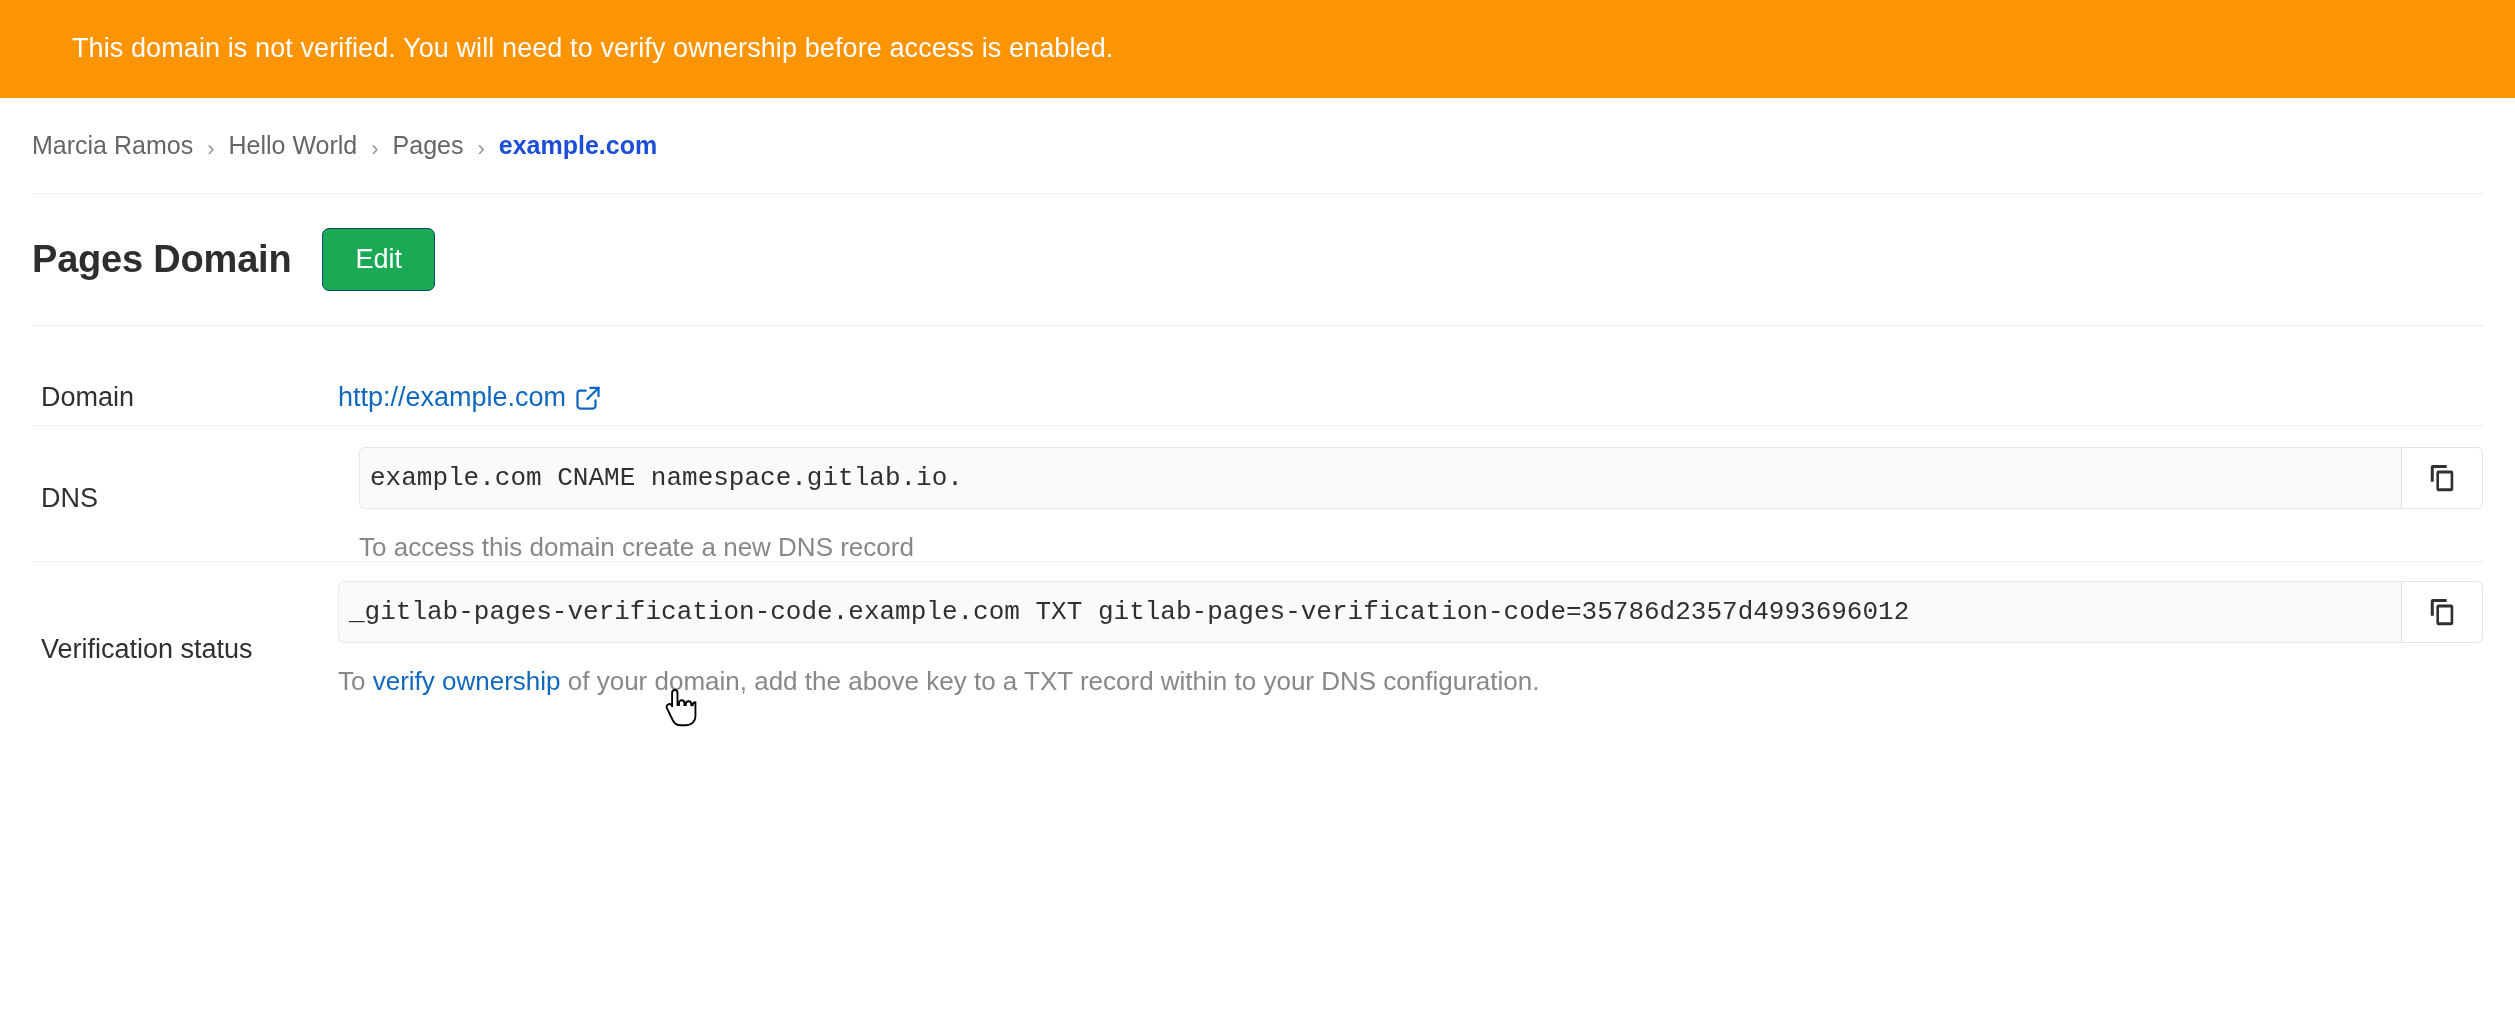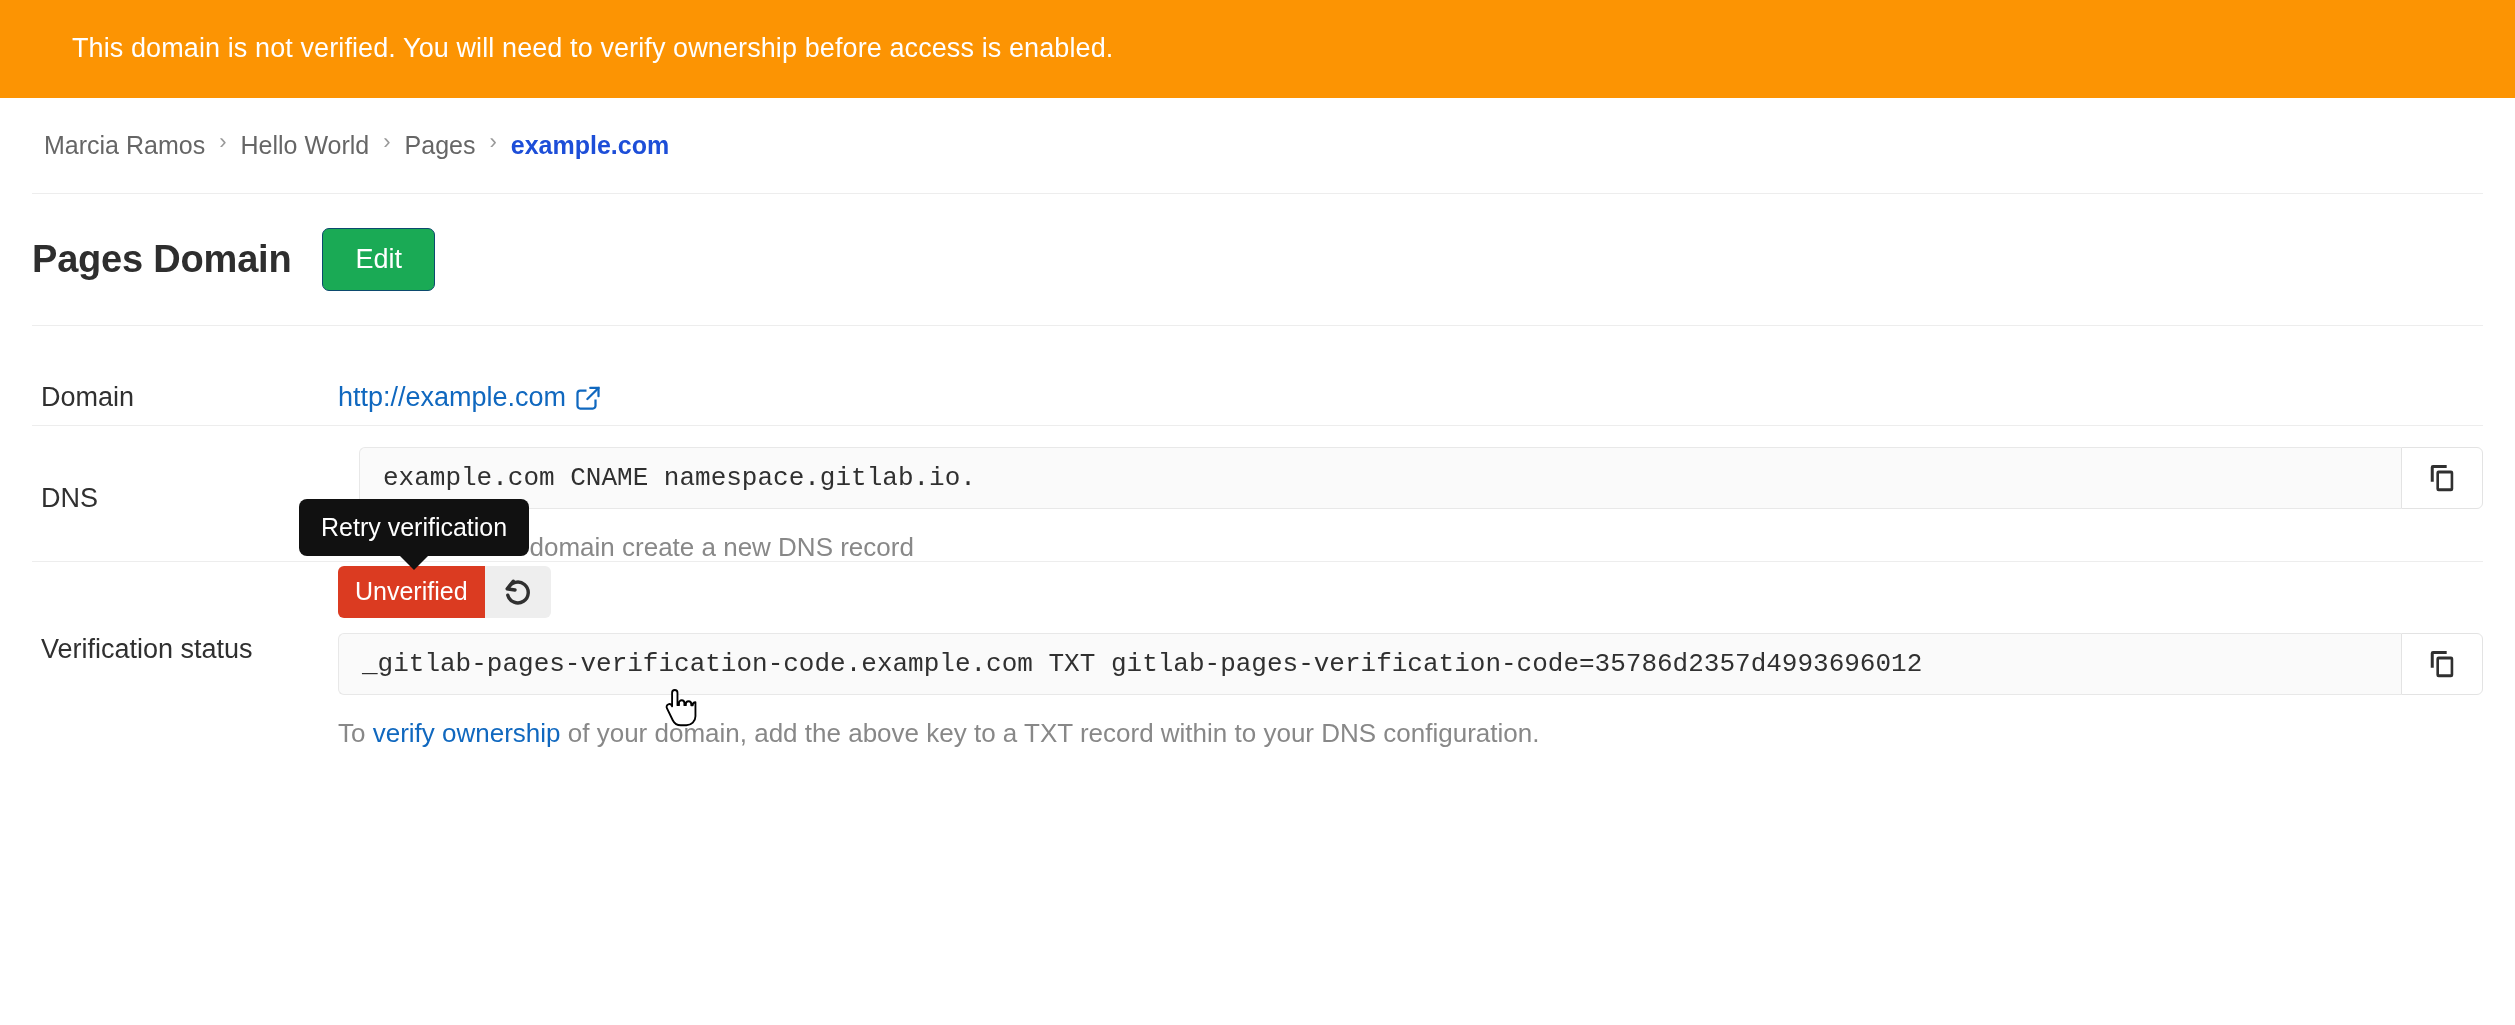--- a/index.html
+++ b/index.html
@@ -33,23 +33,22 @@
   
   .breadcrumb-bar {
     height: 96px;
     display: flex;
     align-items: center;
     padding-left: 0;
     border-bottom: 1px solid #ededed;
   }
   .breadcrumb-list {
     display: flex;
-    align-items: flex-start;
+    align-items: flex-end;
     font-size: 25px;
-    margin-left: 12px;
   }
   .crumb {
     color: #666666;
     text-decoration: none;
     white-space: nowrap;
   }
   .crumb.current {
     color: #1d4ed8;
     font-weight: 700;
   }
@@ -145,21 +144,21 @@
   .code-box {
     flex: 1 1 auto;
     min-width: 0;
     background: #fafafa;
     border: 1px solid #e8e8e8;
     border-right: none;
     border-radius: 6px 0 0 6px;
     font-family: "Liberation Mono", monospace;
     font-size: 26px;
     color: #303030;
-    padding: 14px 23px;
+    padding: 14px 10px;
     height: 62px;
     display: flex;
     align-items: center;
     white-space: nowrap;
     overflow: hidden;
   }
   .copy-button {
     flex: 0 0 auto;
     width: 82px;
     height: 62px;
@@ -309,32 +308,20 @@
         </button>
       </div>
       <div class="help-text">To access this domain create a new DNS record</div>
     </div>
   </div>
 
   <div class="detail-row row-verification">
     <div class="detail-label">Verification status</div>
     <div class="detail-value status-block">
 
-      <div class="status-pill-row">
-        <div class="tooltip">Retry verification</div>
-        <span class="status-badge">Unverified</span>
-        <button class="retry-button">
-          <span>
-            <svg width="32" height="32" viewBox="0 0 16 16" fill="none" stroke="#303030" stroke-width="1.7" stroke-linecap="round" stroke-linejoin="round">
-              <path d="M3.1 6.3A5.2 5.2 0 1 1 2.9 9.6"></path>
-              <path d="M5.6 2.6 2.6 6.4l3.9.6"></path>
-            </svg>
-          </span>
-        </button>
-      </div>
 
       <div class="code-group status-code-wrap">
         <div class="code-box">_gitlab-pages-verification-code.example.com TXT gitlab-pages-verification-code=35786d2357d4993696012</div>
         <button class="copy-button">
           <span>
             <svg width="30" height="30" viewBox="0 0 16 16" fill="#303030">
               <path d="M10.5 1H3.2A1.2 1.2 0 0 0 2 2.2V10h1.6V2.6h6.9V1z"></path>
               <path d="M12.8 4H6.2A1.2 1.2 0 0 0 5 5.2v8.6A1.2 1.2 0 0 0 6.2 15h6.6a1.2 1.2 0 0 0 1.2-1.2V5.2A1.2 1.2 0 0 0 12.8 4zm-.2 9.4H6.4V5.6h6.2v7.8z"></path>
             </svg>
           </span>

